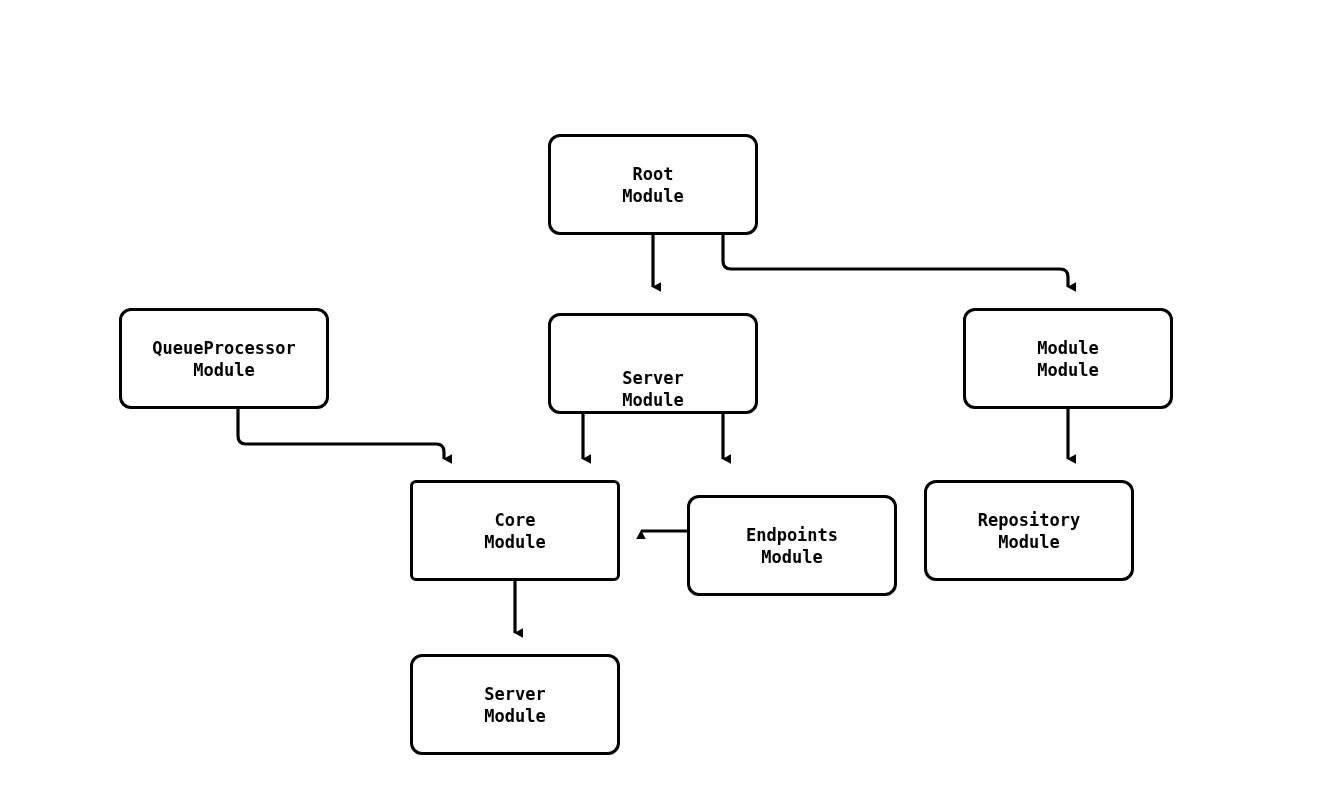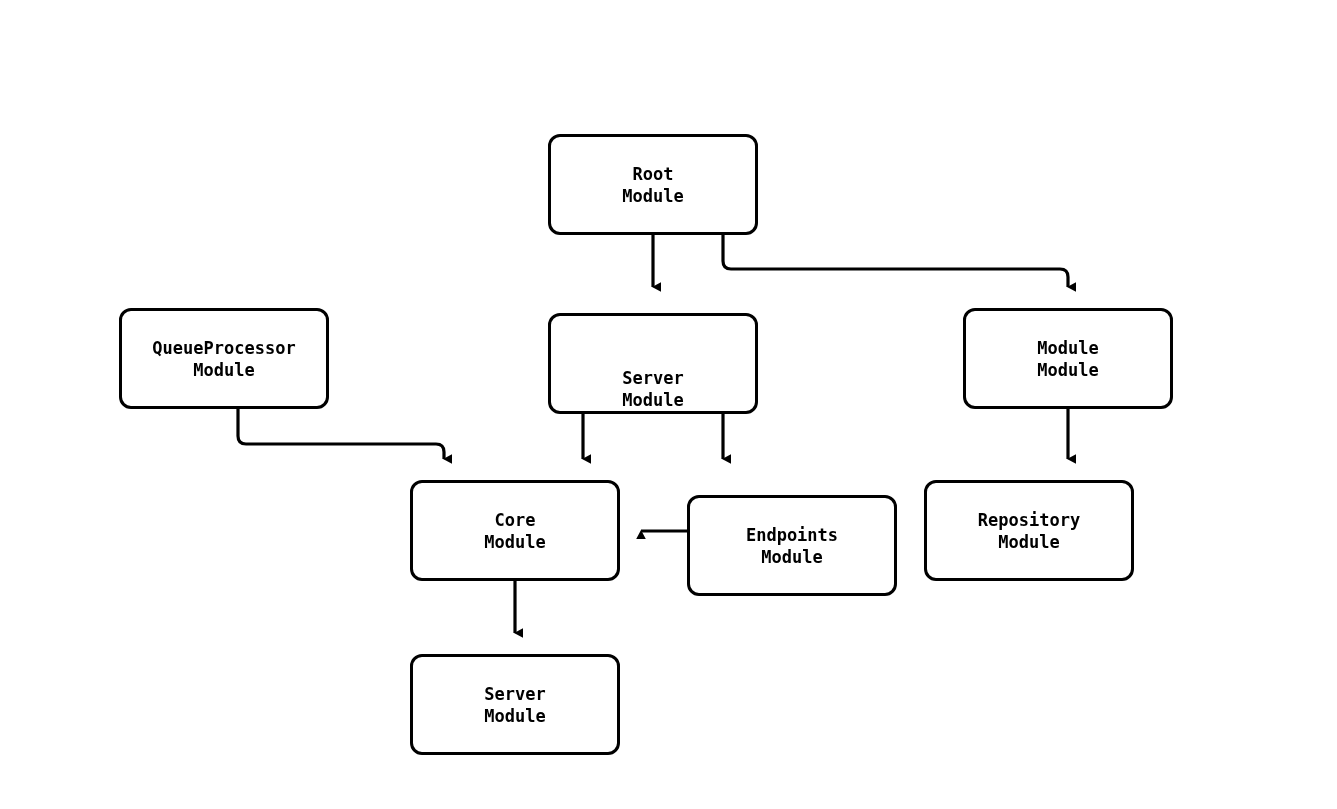--- a/index.html
+++ b/index.html
@@ -86,21 +86,21 @@
   <div class="node" style="left:548px; top:274px; width:210px; height:101px;justify-content:flex-end;">
     <div class="node-label">Server</div>
     <div class="node-label">Module</div>
   </div>
 
   <div class="node" style="left:963px; top:269px; width:210px; height:101px;">
     <div class="node-label">Module</div>
     <div class="node-label">Module</div>
   </div>
 
-  <div class="node" style="left:410px; top:441px; width:210px; height:101px;">
+  <div class="node" style="left:410px; top:441px; width:210px; height:101px;border-radius:6px;">
     <div class="node-label">Core</div>
     <div class="node-label">Module</div>
   </div>
 
   <div class="node" style="left:687px; top:456px; width:210px; height:101px;">
     <div class="node-label">Endpoints</div>
     <div class="node-label">Module</div>
   </div>
 
   <div class="node" style="left:924px; top:441px; width:210px; height:101px;">

